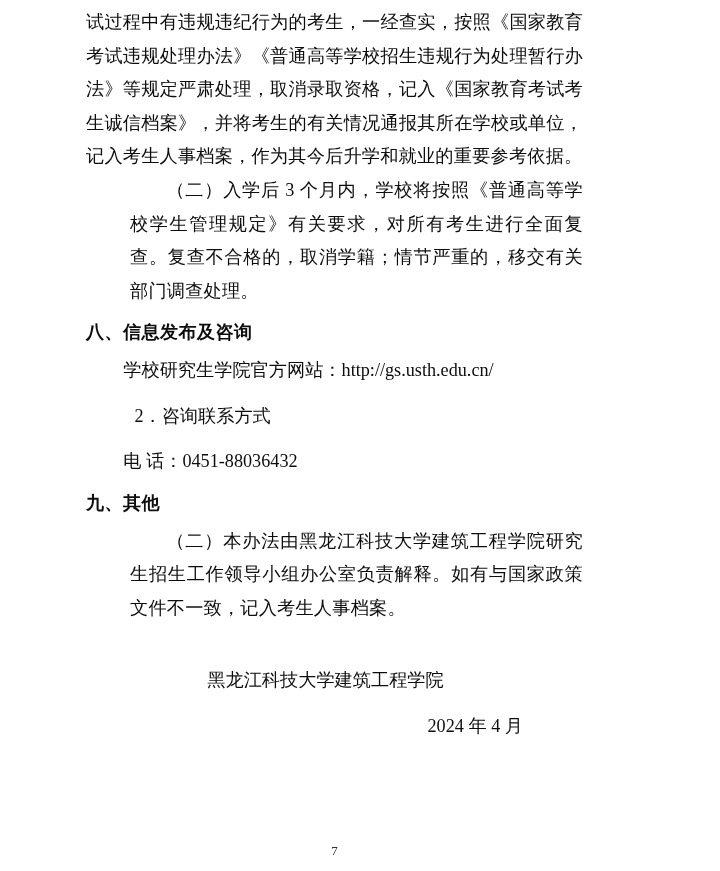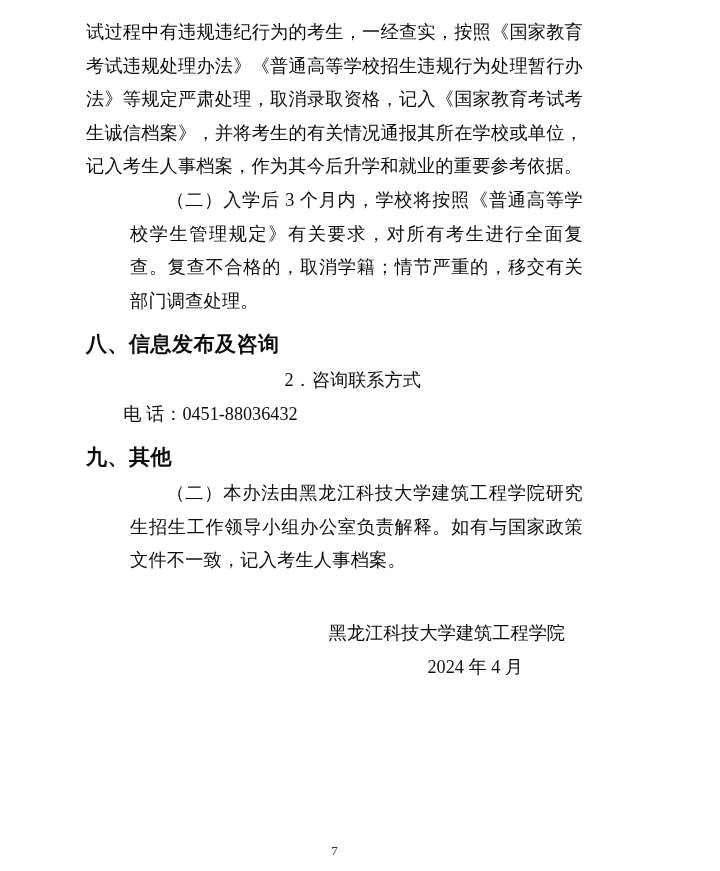--- a/index.html
+++ b/index.html
@@ -12,68 +12,68 @@
     background: #ffffff;
     font-family: "Liberation Serif", "DejaVu Serif", serif;
     color: #0d0d0d;
     overflow: hidden;
   }
   .page {
     position: relative;
     width: 669px;
     height: 871px;
     box-sizing: border-box;
-    padding: 16px 86px 0 86px;
+    padding: 6px 86px 0 86px;
   }
   .para {
     font-size: 18.2px;
     line-height: 33.6px;
     text-align: justify;
     text-justify: inter-ideograph;
     margin: 0;
     letter-spacing: 0.2px;
   }
   .indent {
     text-indent: 2em;
     margin-left: 44px;
   }
   .heading {
-    font-family: Liberation Sans, sans-serif;
+    font-family: Liberation Mono, monospace;
     font-weight: bold;
-    font-size: 21px;
+    font-size: 18px;
     line-height: 33px;
     margin: 9px 0 4px 0;
     letter-spacing: 0.5px;
   }
   .list-line {
     font-size: 18.2px;
     line-height: 33.4px;
-    margin: 0;
+    margin: 12px;
     text-indent: 2em;
-    text-align: center;
   }
   .sub-line {
     font-size: 18.2px;
     line-height: 33.4px;
     margin: 0;
     padding-left: 2.05em;
   }
   .url {
     font-family: "Liberation Serif", "DejaVu Serif", serif;
     letter-spacing: 0;
   }
   .sign-block {
     margin-top: 38px;
     text-align: right;
     padding-right: 18px;
   }
   .sign-line {
     font-size: 18.2px;
     line-height: 34px;
-    margin: 0;
+    margin: 12px;
+    text-align: center;
   }
   .sign-date {
     font-size: 18.2px;
     line-height: 34px;
     margin: 0;
     padding-right: 42px;
   }
   .footer {
     position: absolute;
     left: 0;
@@ -89,20 +89,21 @@
 
 <div class="page">
 
   <p class="para">试过程中有违规违纪行为的考生，一经查实，按照《国家教育考试违规处理办法》《普通高等学校招生违规行为处理暂行办法》等规定严肃处理，取消录取资格，记入《国家教育考试考生诚信档案》，并将考生的有关情况通报其所在学校或单位，记入考生人事档案，作为其今后升学和就业的重要参考依据。</p>
 
   <p class="para indent">（二）入学后 3 个月内，学校将按照《普通高等学校学生管理规定》有关要求，对所有考生进行全面复查。复查不合格的，取消学籍；情节严重的，移交有关部门调查处理。</p>
 
   <h2 class="heading">八、信息发布及咨询</h2>
 
 
+  <p class="sub-line url">学校研究生学院官方网站：http://gs.usth.edu.cn/</p>
 
 
   <p class="list-line">2．咨询联系方式</p>
 
 
   <p class="sub-line">电 话：0451-88036432</p>
 
   <h2 class="heading">九、其他</h2>
 
 

